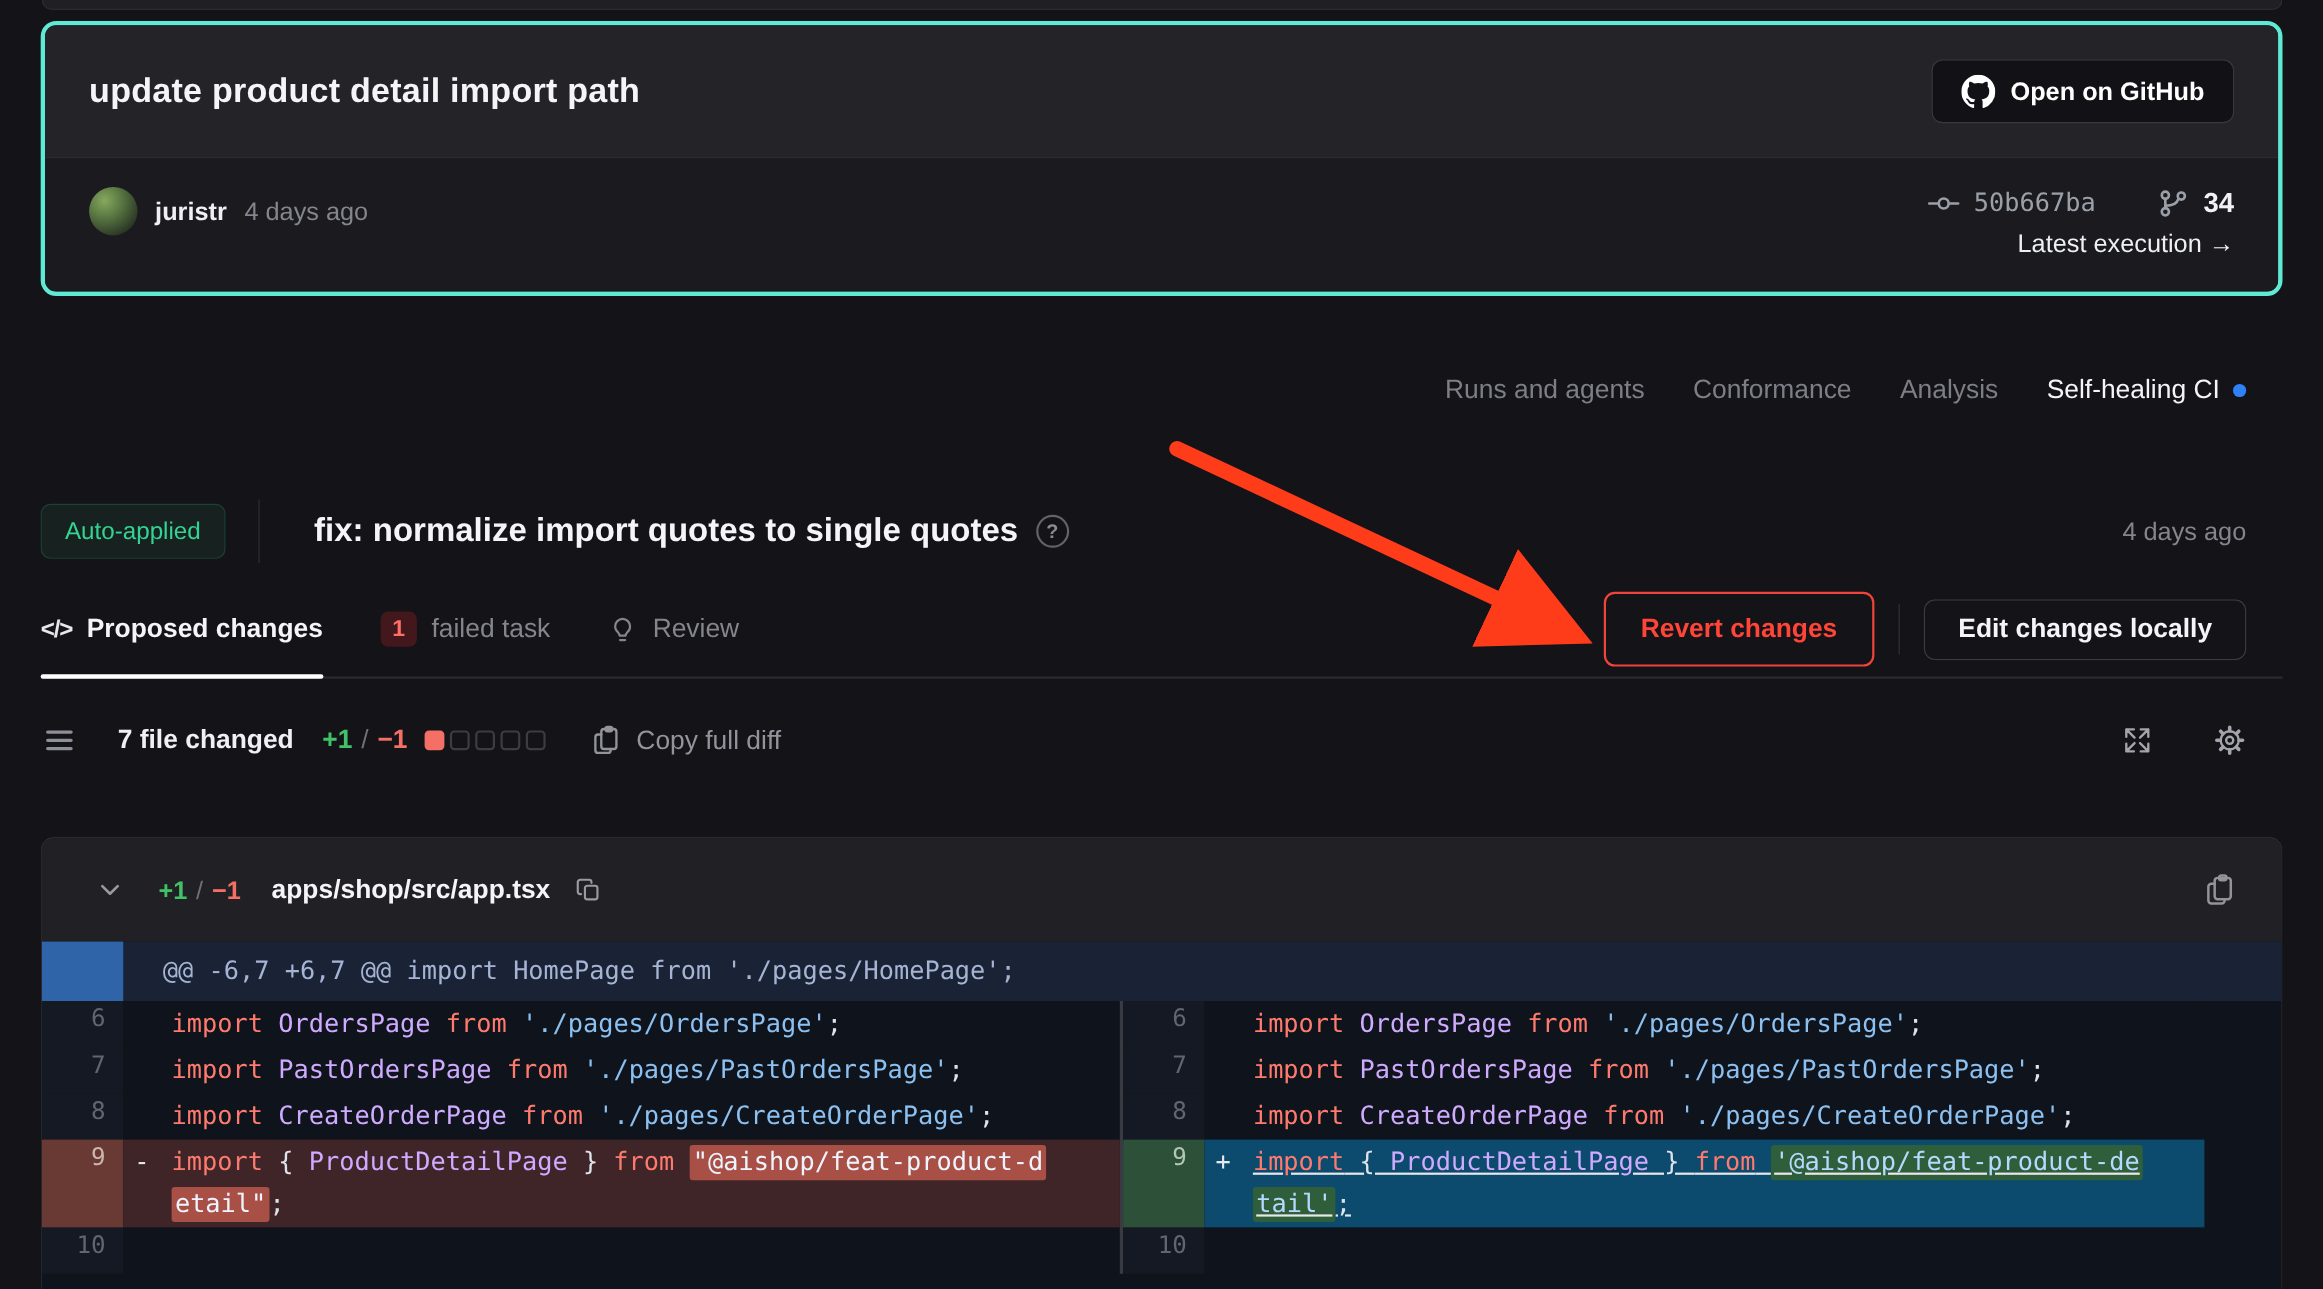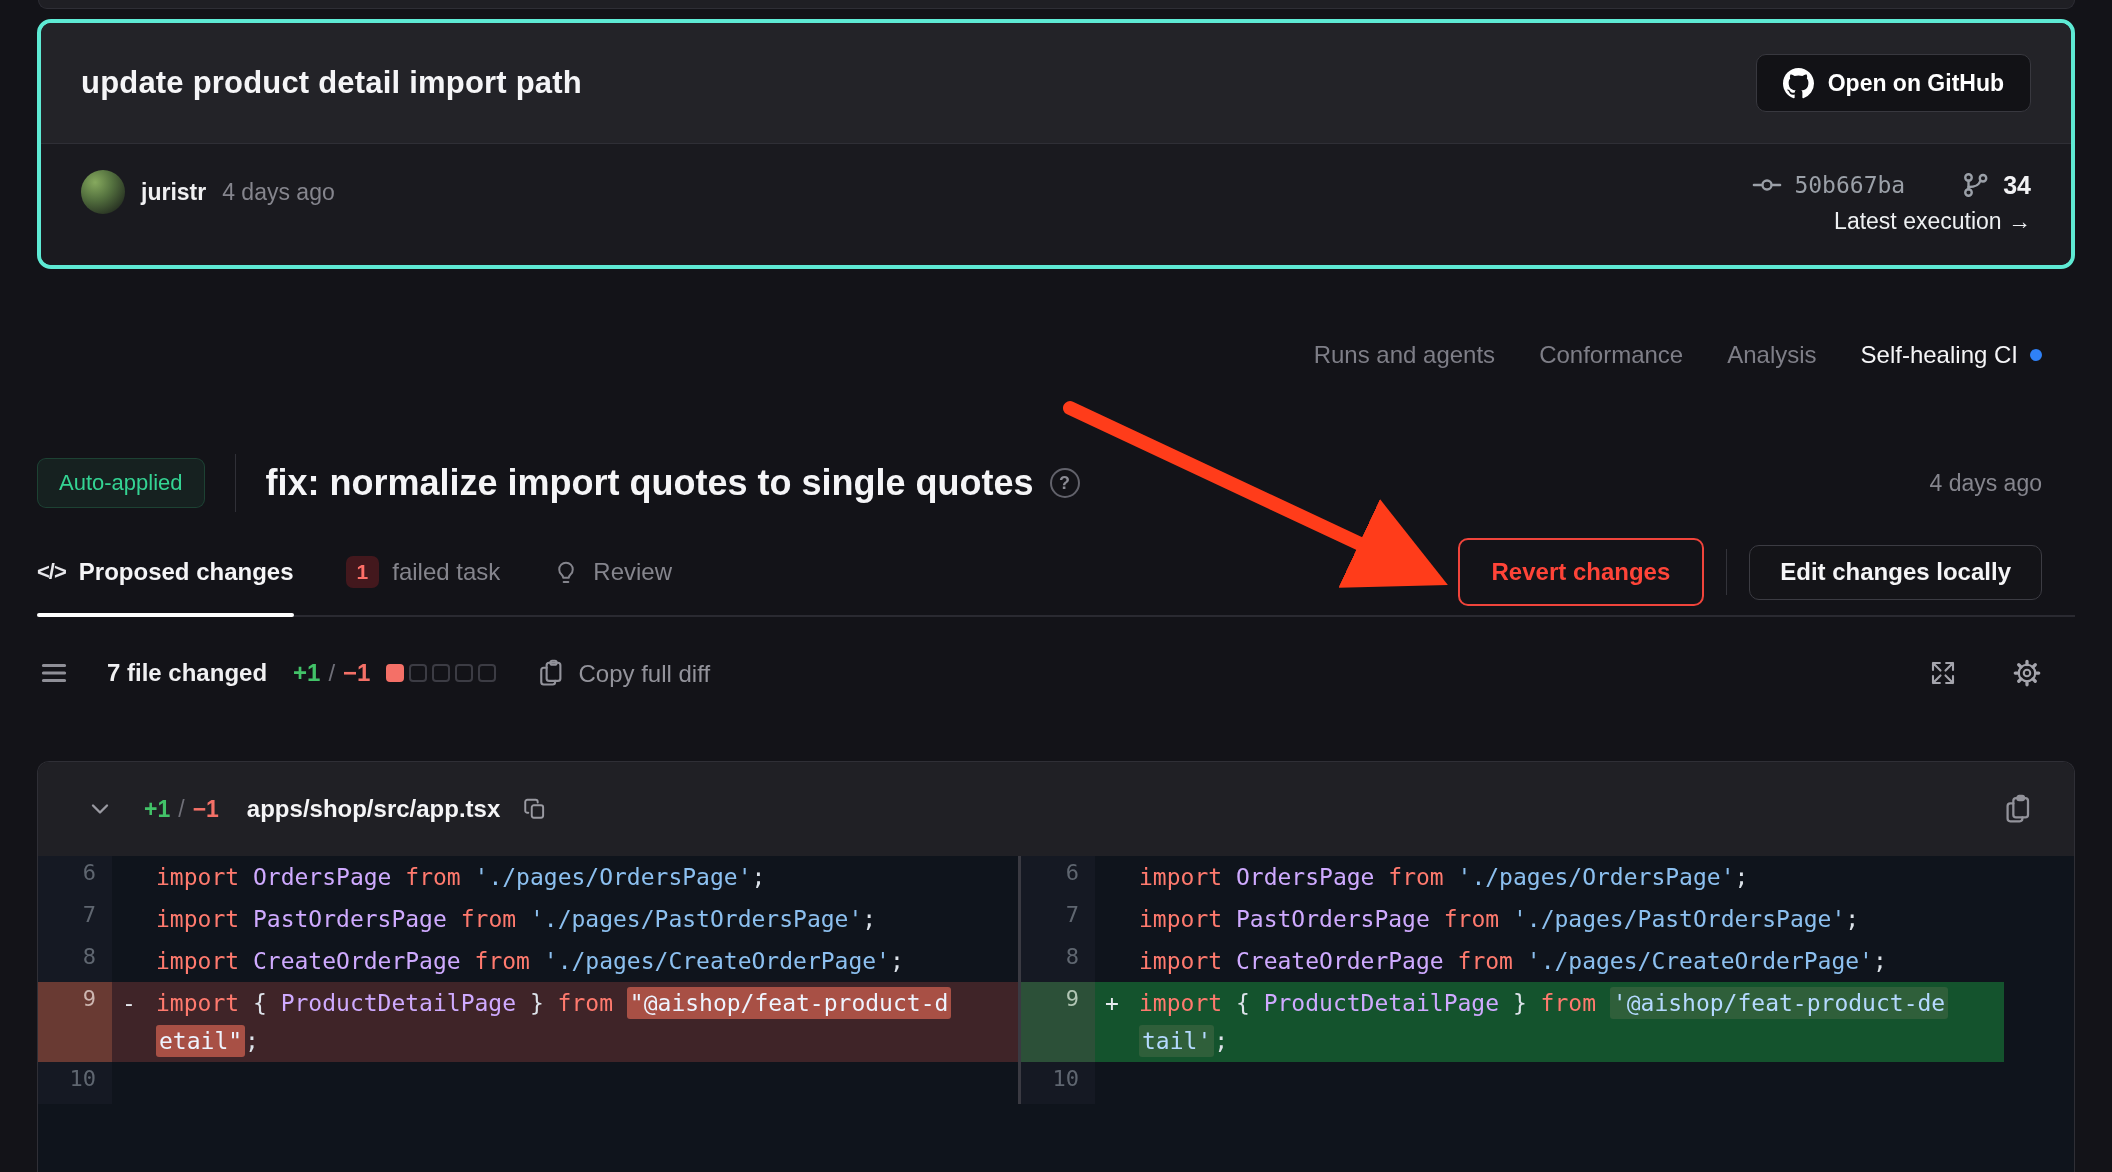--- a/index.html
+++ b/index.html
@@ -39,21 +39,21 @@
   .nav-tabs { margin-top:72px; display:flex; justify-content:flex-end; gap:44px; padding-right:33px; align-items:center; }
   .nav-tab { font-size:24px; color:#7e7e87; cursor:pointer; display:flex; align-items:center; gap:12px; }
   .nav-tab.active { color:#f5f5f7; }
   .nav-dot { width:12px; height:12px; border-radius:50%; background:#2f81f7; }
 
   
   .fix-header { margin-top:78px; display:flex; align-items:center; height:72px; }
   .badge-auto { background:rgba(46,160,105,0.10); border:1px solid rgba(61,214,140,0.18); color:#34d393;
     font-size:22px; padding:11px 21px; border-radius:9px; }
   .vdiv { width:1px; height:58px; background:#303037; margin:0 30px; }
-  .fix-title { font-size:36px; font-weight:700; color:#f5f5f7; }
+  .fix-title { font-size:30px; font-weight:700; color:#f5f5f7;margin-left:20px; }
   .help-circle { width:30px; height:30px; border:2px solid #62626b; border-radius:50%; color:#8b8b94;
     font-size:18px; font-weight:700; display:flex; align-items:center; justify-content:center; margin-left:16px; cursor:pointer; }
   .fix-ago { margin-left:auto; padding-right:33px; font-size:23px; color:#85858d; }
 
   
   .fix-tabs-row { margin-top:10px; display:flex; align-items:center; border-bottom:2px solid #2a2a31; padding-bottom:0; height:88px; position:relative; }
   .fix-tabs { display:flex; gap:52px; align-items:center; height:100%; }
   .ftab { display:flex; align-items:center; gap:13px; font-size:24px; color:#85858d; cursor:pointer; height:100%; position:relative; }
   .ftab.active { color:#f5f5f7; font-weight:700; }
   .ftab.active::after { content:""; position:absolute; left:0; right:0; bottom:-2px; height:4px; background:#ffffff; border-radius:2px; }
@@ -104,21 +104,21 @@
   .panel-right { width:986px; border-left:3px solid #3a3a42; }
   .dline { display:flex; align-items:stretch; }
   .dgut { width:74px; flex:none; text-align:right; padding:4px 16px 0 0; font-family:"DejaVu Sans Mono", monospace; font-size:22px; color:#5f6670; background:#151923; }
   .dcode { flex:1; padding-top:4px; }
   .crow { height:38px; line-height:34px; white-space:pre; font-family:"DejaVu Sans Mono", monospace; font-size:23px; color:#dde3ea; }
   .sign { display:inline-block; width:44px; padding-left:10px; color:#e6eaef; }
   .t-context .dcode { background:#0f141c; }
   .t-removed .dgut { background:#693a33; color:#cdb6b1; }
   .t-removed .dcode { background:#3f2428; }
   .t-added .dgut { background:#2c5038; color:#b2c6b5; }
-  .t-added .dcode { background:#14532d; }
+  .t-added .dcode { background:#0c4a6e;text-decoration:underline; }
   .tk-k { color:#ff7a6e; }
   .tk-id { color:#cfaaff; }
   .tk-s { color:#8cc0f0; }
   .tk-p { color:#dde3ea; }
   .tk-sh { border-radius:3px; padding:3px 3px; }
   .t-removed .tk-sh { background:#a85045; color:#eef4ff; }
   .t-added .tk-sh { background:#2f5f3a; color:#b5d9ff; }
   .code-filler { height:70px; background:#0f141c; }
 
   .annot { position:absolute; top:0; left:0; pointer-events:none; }
@@ -280,20 +280,24 @@
           </svg>
       </span>
       <span class="diff-head-right">
         <svg viewBox="0 0 24 24">
             <rect x="8.5" y="3.8" width="11" height="14.5" rx="2"></rect>
             <rect x="11.5" y="2.2" width="5" height="3.2" rx="1.4"></rect>
             <path d="M8.5 7.8H6.2a2 2 0 0 0-2 2v9.4a2 2 0 0 0 2 2h7.1a2 2 0 0 0 2-2v-.9"></path>
           </svg>
       </span>
     </div>
+    <div class="hunk">
+      <div class="hgut"></div>
+      <div class="htext">@@ -6,7 +6,7 @@ import HomePage from './pages/HomePage';</div>
+    </div>
     <div class="diff-body">
       <div class="panel panel-left" id="panel-left">
           <div class="dline t-context">
             <div class="dgut">6</div>
             <div class="dcode">
               <div class="crow"><span class="sign"></span><span class="tk-k">import</span><span class="tk-p"> </span><span class="tk-id">OrdersPage</span><span class="tk-p"> </span><span class="tk-k">from</span><span class="tk-p"> </span><span class="tk-s">'./pages/OrdersPage'</span><span class="tk-p">;</span></div>
             </div>
           </div>
           <div class="dline t-context">
             <div class="dgut">7</div>

